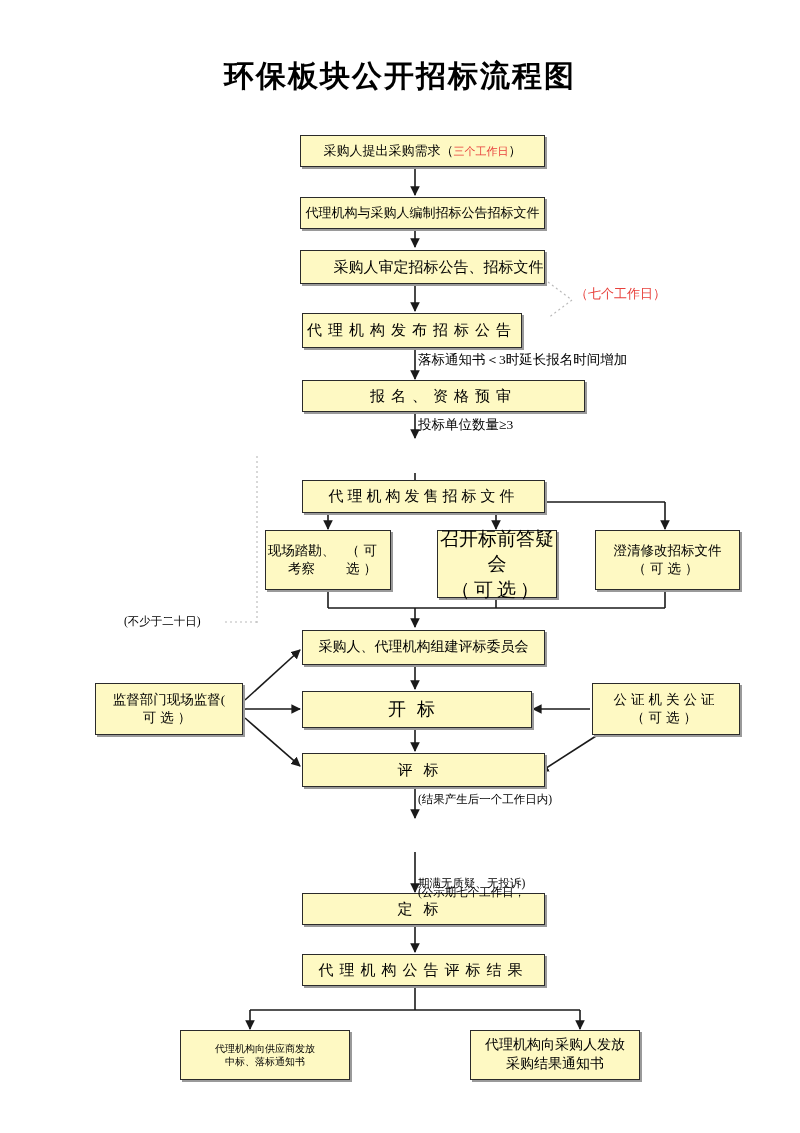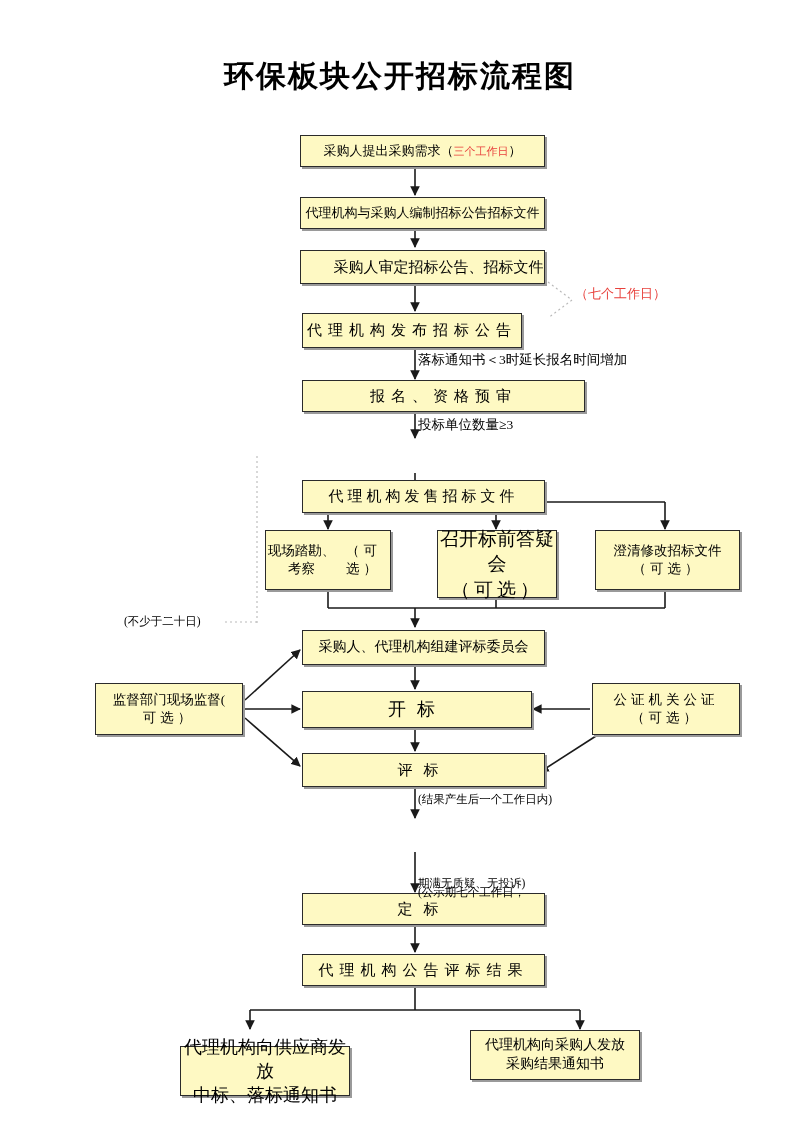--- a/index.html
+++ b/index.html
@@ -204,21 +204,21 @@
 
 
   <div class="node" style="left:302px; top:893px; width:243px; height:32px; font-size:15px;">
     <span class="sp2">定标</span>
   </div>
 
   <div class="node" style="left:302px; top:954px; width:243px; height:32px; font-size:15px;">
     <span class="sp">代理机构公告评标结果</span>
   </div>
 
-  <div class="node" style="left:180px; top:1030px; width:170px; height:50px; flex-direction:column; font-size:18px;margin-top:16px;">
+  <div class="node" style="left:180px; top:1030px; width:170px; height:50px; flex-direction:column; font-size:10px;">
     <span class="ln">代理机构向供应商发放</span>
     <span class="ln">中标、落标通知书</span>
   </div>
 
   <div class="node" style="left:470px; top:1030px; width:170px; height:50px; flex-direction:column; font-size:14px;">
     <span class="ln">代理机构向采购人发放</span>
     <span class="ln">采购结果通知书</span>
   </div>
 
   <div class="annot red-annot" style="left:575px; top:286px;">（七个工作日）</div>

